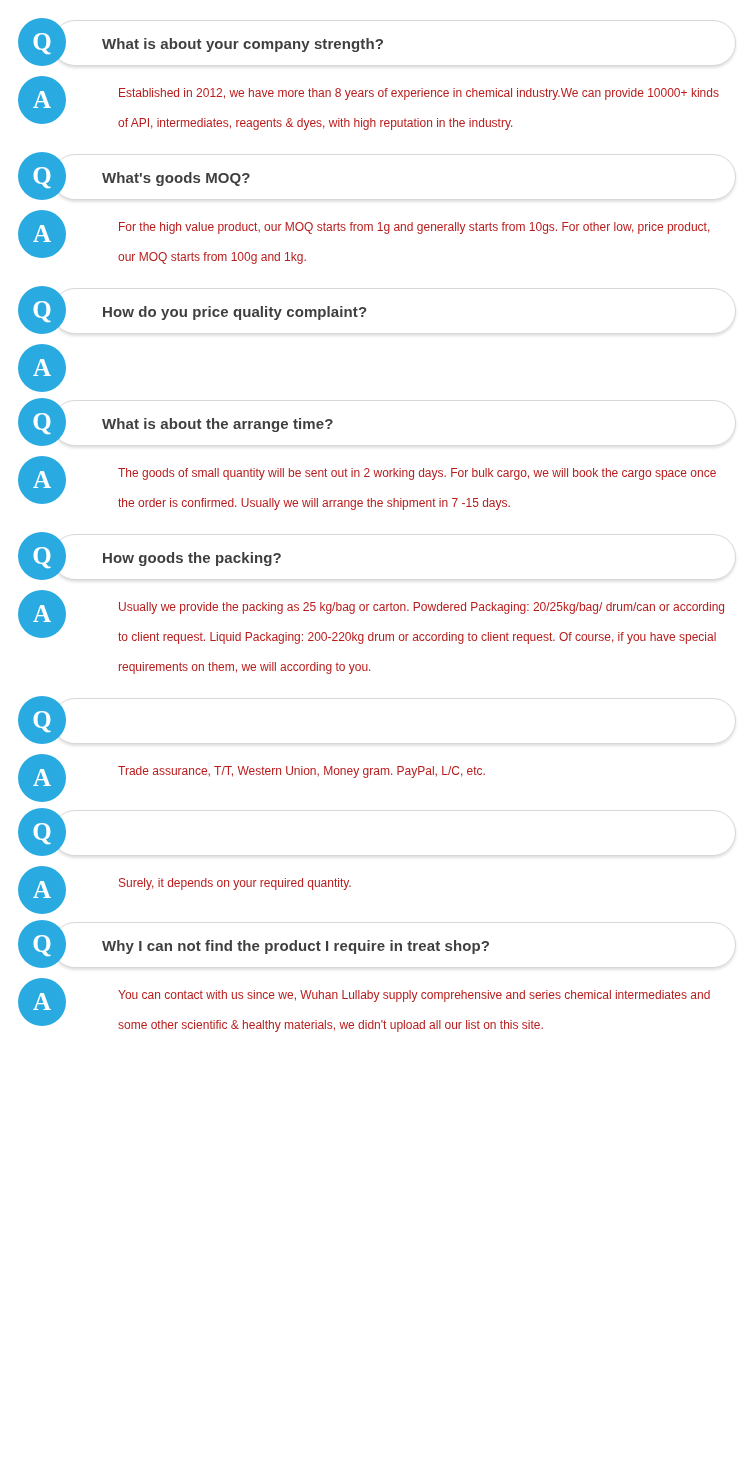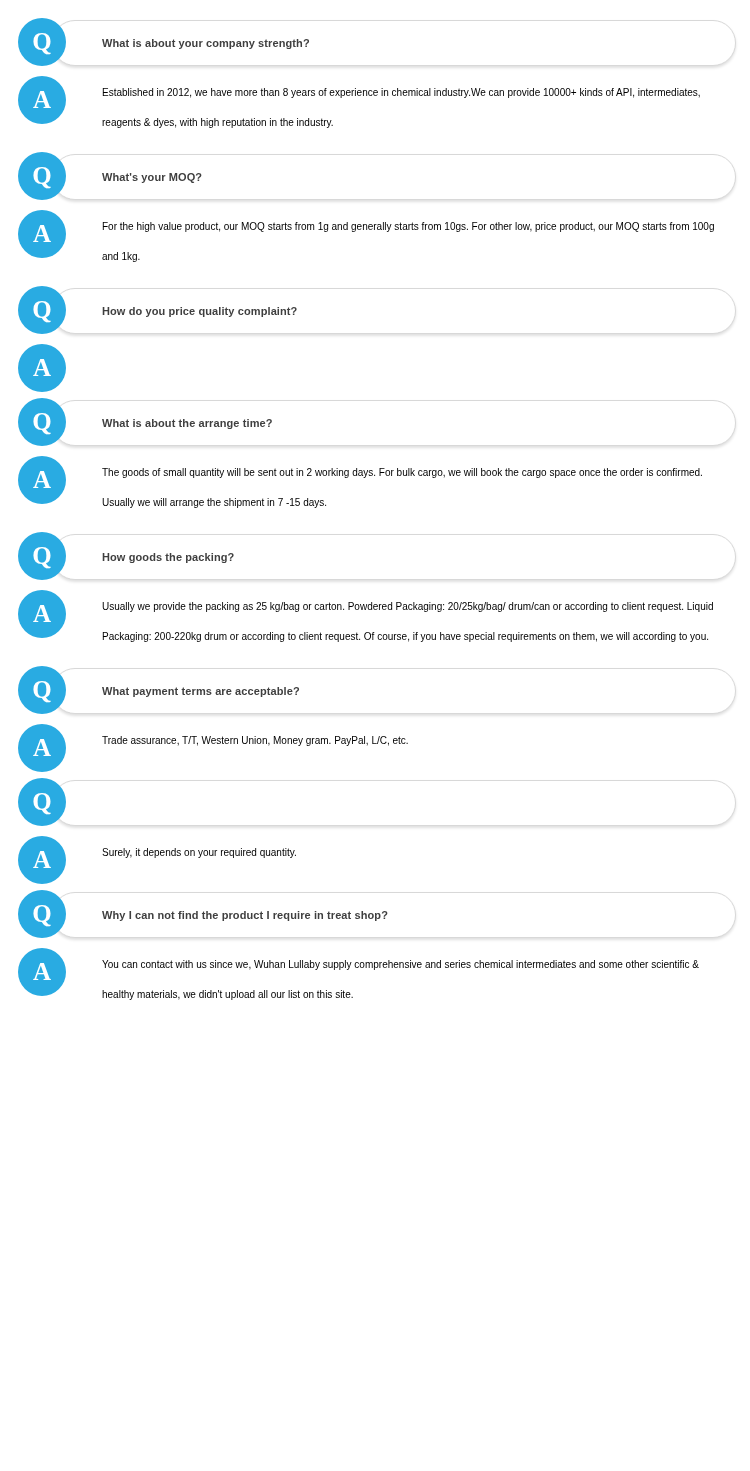--- a/index.html
+++ b/index.html
@@ -37,21 +37,21 @@
     height: 46px;
     background: #ffffff;
     border: 1px solid #d8d8d8;
     border-radius: 23px;
     box-shadow: 0 2px 3px rgba(0,0,0,0.13);
   }
   .q-text {
     position: relative;
     z-index: 3;
     margin-left: 88px;
-    font-size: 11px;
+    font-size: 15px;
     font-weight: bold;
     color: #3f3f3f;
     letter-spacing: 0.1px;
   }
   .badge {
     position: absolute;
     z-index: 4;
     left: 4px;
     top: 0;
     width: 48px;
@@ -82,23 +82,24 @@
     background: #29abe2;
     color: #ffffff;
     font-size: 25px;
     font-weight: bold;
     display: flex;
     align-items: center;
     justify-content: center;
     font-family: "Liberation Serif", serif;
   }
   .a-text {
-    font-size: 10px;
+    font-size: 12px;
     line-height: 30px;
-    color: #000000;
+    color: #b91c1c;
+    margin-left: 16px;
   }
 </style>
 </head>
 <body>
 
 <div class="faq-wrap">
 
   <div class="faq-item">
     <div class="q-row">
       <div class="q-bubble"></div>
@@ -108,21 +109,21 @@
     <div class="a-row">
       <div class="a-badge">A</div>
       <div class="a-text">Established in 2012, we have more than 8 years of experience in chemical industry.We can provide 10000+ kinds of API, intermediates, reagents &amp; dyes, with high reputation in the industry.</div>
     </div>
   </div>
 
   <div class="faq-item">
     <div class="q-row">
       <div class="q-bubble"></div>
       <div class="badge">Q</div>
-      <div class="q-text">What's your MOQ?</div>
+      <div class="q-text">What's goods MOQ?</div>
     </div>
     <div class="a-row">
       <div class="a-badge">A</div>
       <div class="a-text">For the high value product, our MOQ starts from 1g and generally starts from 10gs. For other low, price product, our MOQ starts from 100g and 1kg.</div>
     </div>
   </div>
 
   <div class="faq-item">
     <div class="q-row">
       <div class="q-bubble"></div>
@@ -155,21 +156,20 @@
     <div class="a-row">
       <div class="a-badge">A</div>
       <div class="a-text">Usually we provide the packing as 25 kg/bag or carton. Powdered Packaging: 20/25kg/bag/ drum/can or according to client request. Liquid Packaging: 200-220kg drum or according to client request. Of course, if you have special requirements on them, we will according to you.</div>
     </div>
   </div>
 
   <div class="faq-item">
     <div class="q-row">
       <div class="q-bubble"></div>
       <div class="badge">Q</div>
-      <div class="q-text">What payment terms are acceptable?</div>
     </div>
     <div class="a-row">
       <div class="a-badge">A</div>
       <div class="a-text">Trade assurance, T/T, Western Union, Money gram. PayPal, L/C, etc.</div>
     </div>
   </div>
 
   <div class="faq-item">
     <div class="q-row">
       <div class="q-bubble"></div>

